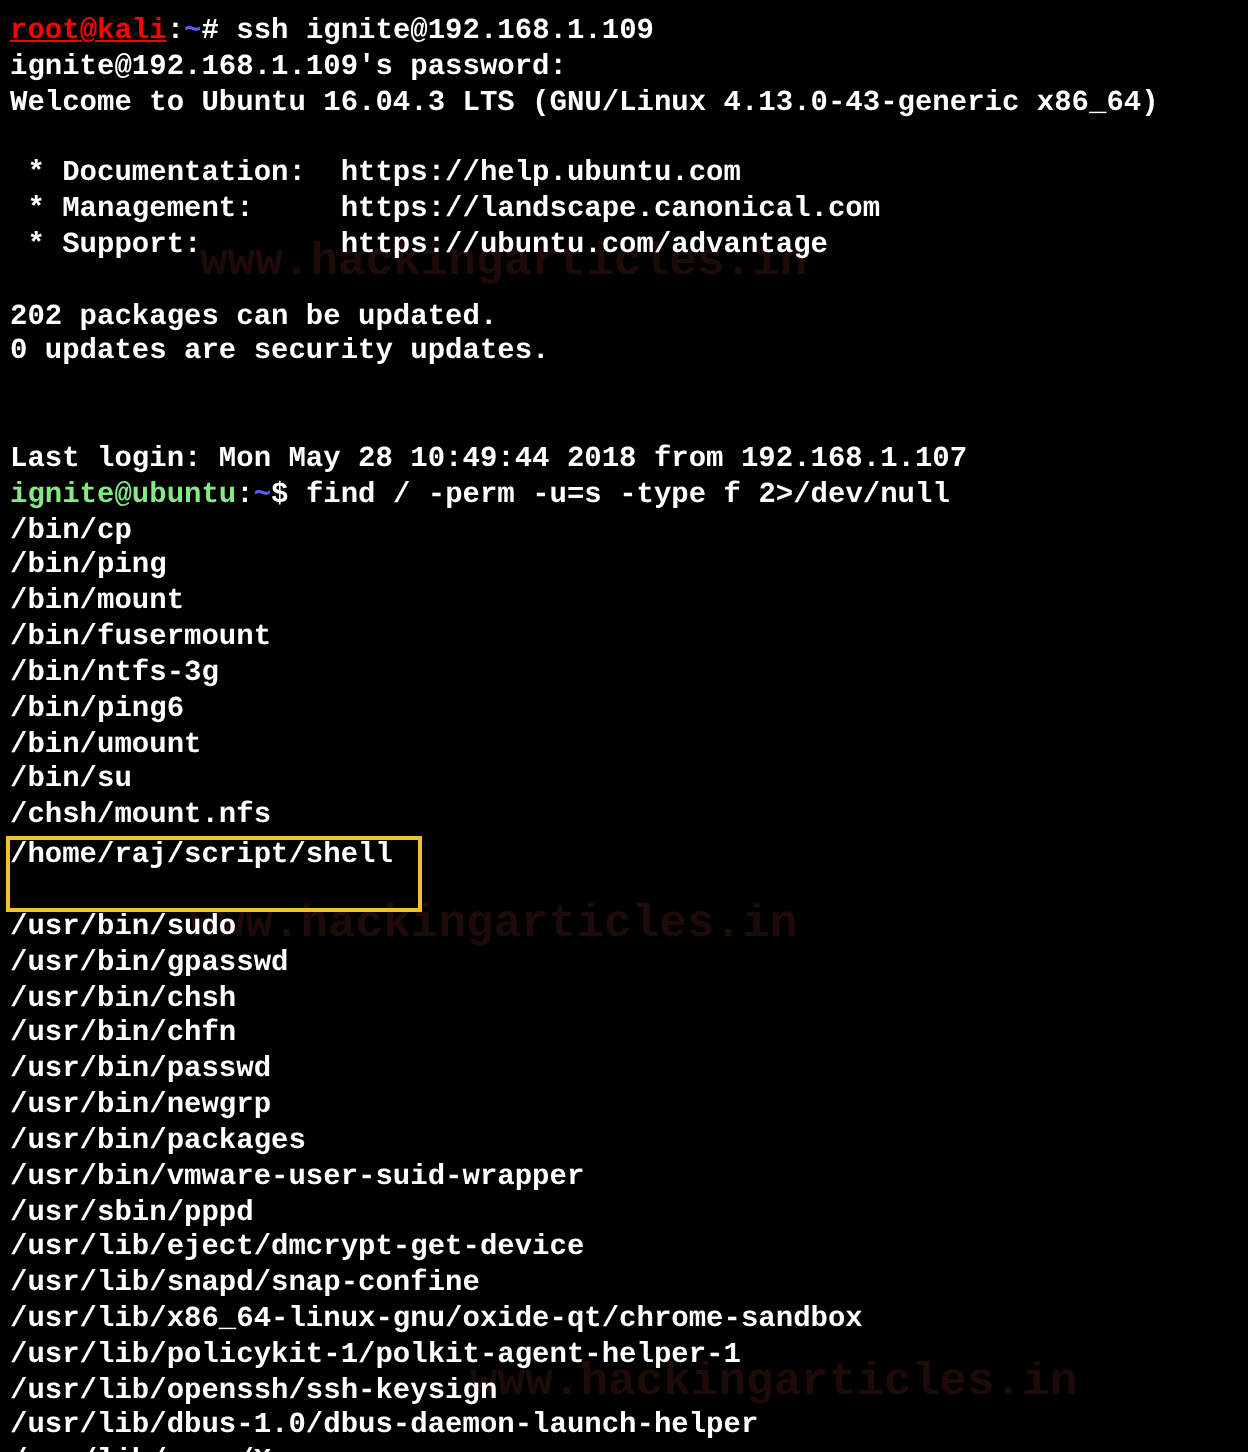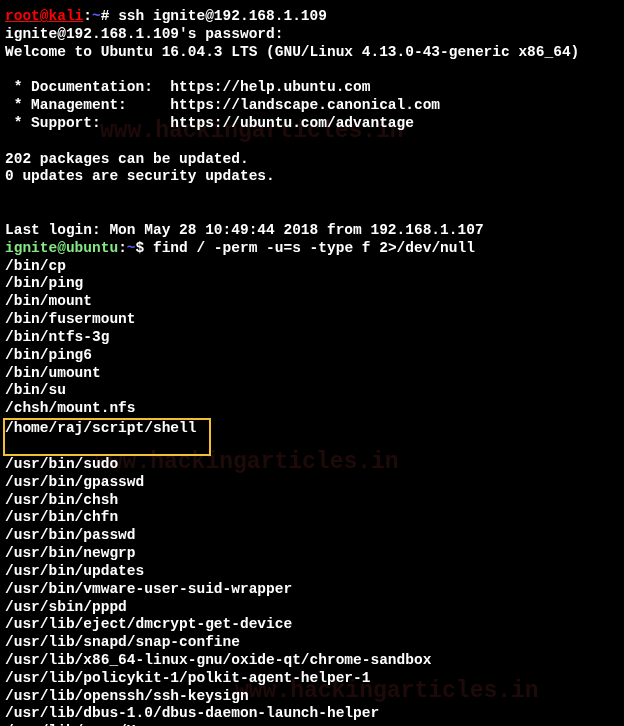--- a/index.html
+++ b/index.html
@@ -96,21 +96,21 @@
     <div class="line white">/chsh/mount.nfs</div>
   </div>
 <div class="line"><span class="highlighted">/home/raj/script/shell </span></div>
 <div id="results-container-2">
     <div class="line white">/usr/bin/sudo</div>
     <div class="line white">/usr/bin/gpasswd</div>
     <div class="line white">/usr/bin/chsh</div>
     <div class="line white">/usr/bin/chfn</div>
     <div class="line white">/usr/bin/passwd</div>
     <div class="line white">/usr/bin/newgrp</div>
-    <div class="line white">/usr/bin/updates</div>
+    <div class="line white">/usr/bin/packages</div>
     <div class="line white">/usr/bin/vmware-user-suid-wrapper</div>
     <div class="line white">/usr/sbin/pppd</div>
     <div class="line white">/usr/lib/eject/dmcrypt-get-device</div>
     <div class="line white">/usr/lib/snapd/snap-confine</div>
     <div class="line white">/usr/lib/x86_64-linux-gnu/oxide-qt/chrome-sandbox</div>
     <div class="line white">/usr/lib/policykit-1/polkit-agent-helper-1</div>
     <div class="line white">/usr/lib/openssh/ssh-keysign</div>
     <div class="line white">/usr/lib/dbus-1.0/dbus-daemon-launch-helper</div>
     <div class="line white">/usr/lib/xorg/Xorg.wrap</div>
   </div>

